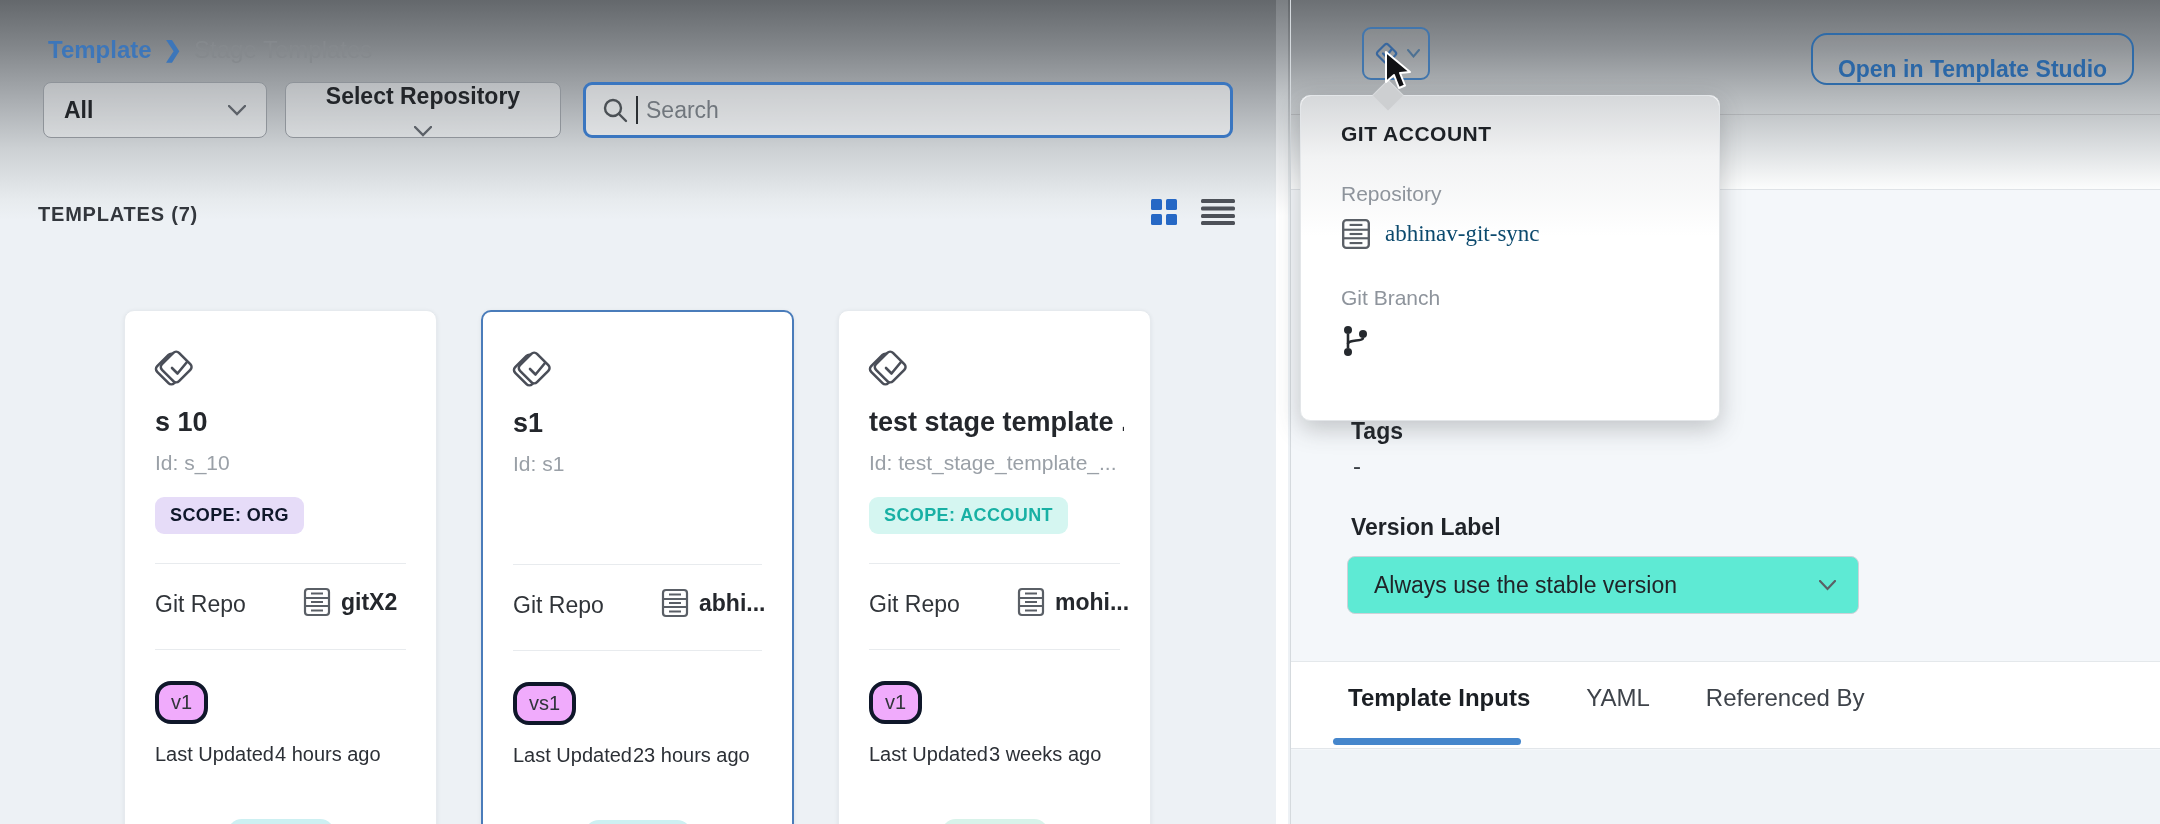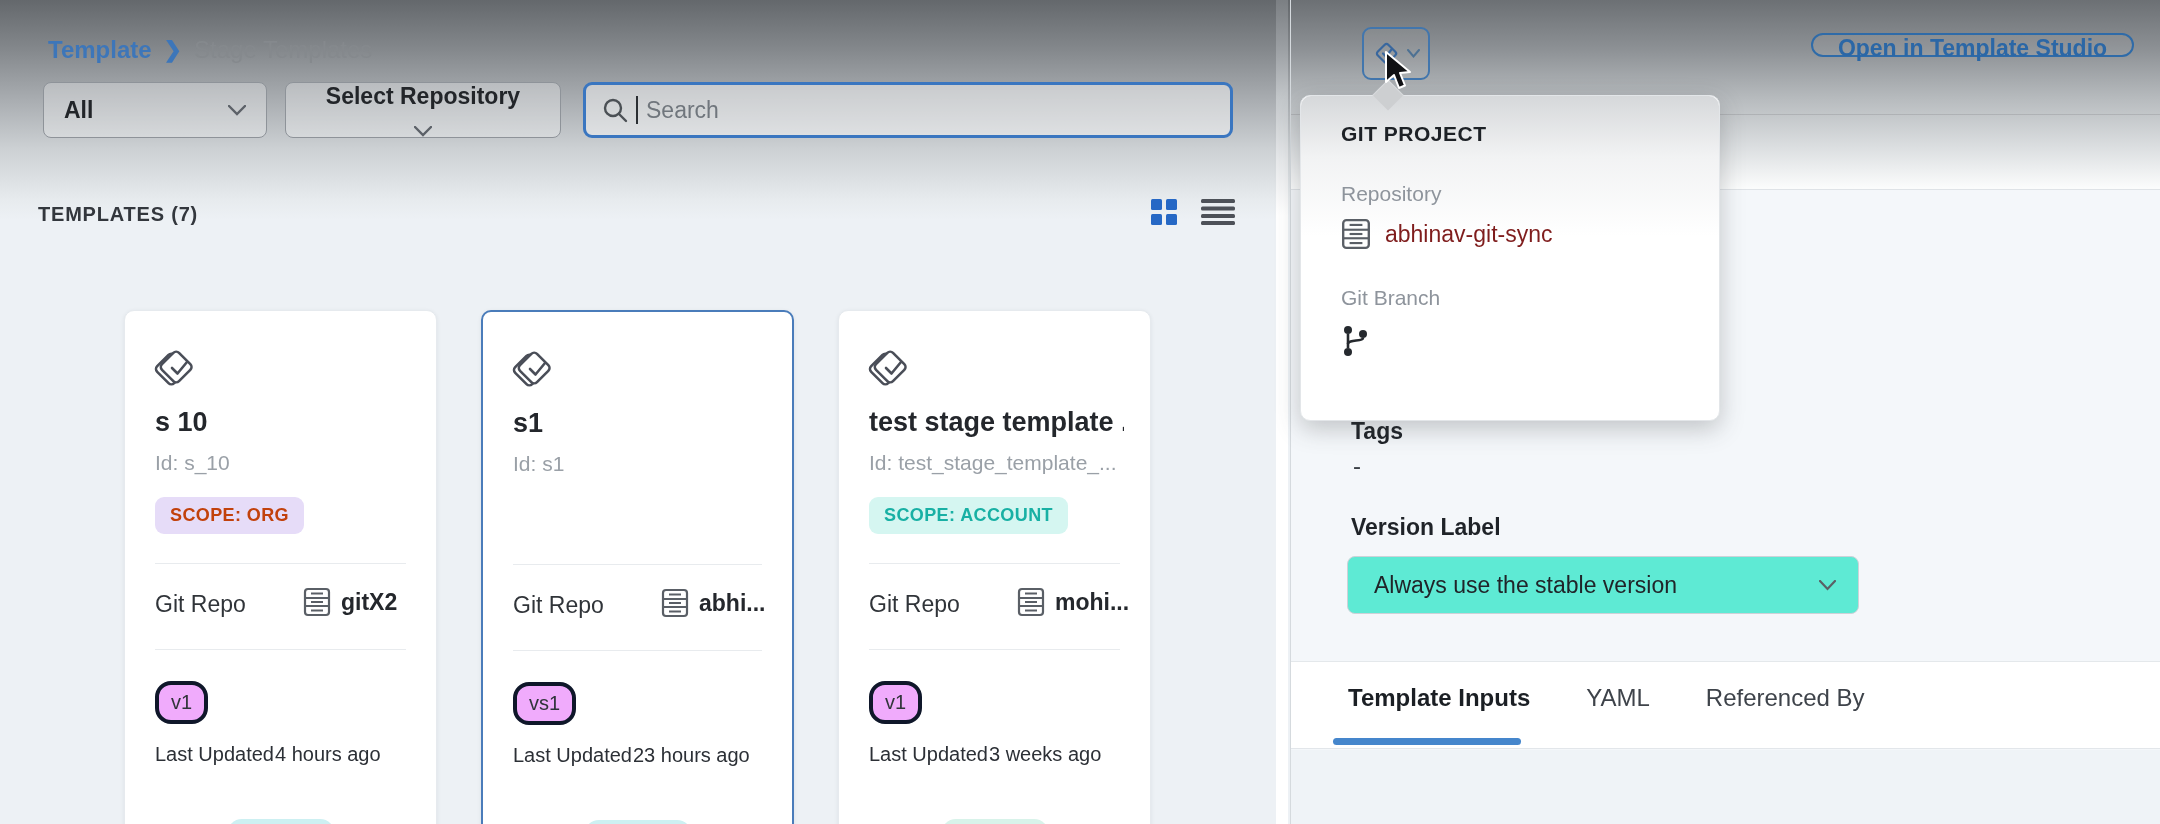--- a/index.html
+++ b/index.html
@@ -74,23 +74,23 @@
     background:linear-gradient(180deg,#6c7074 0px,#8c9094 48px,#b8bcbf 100px,#dcdfe1 148px,#fbfcfc 188px);
     border-bottom:1px solid #dfe3e7;
   }
   .rp-header-line{ position:absolute; left:0; top:114px; width:870px; height:1px; background:rgba(0,0,0,0.10);}
   .git-toggle-btn{
     position:absolute; left:71px; top:27px; width:68px; height:53px;
     border:2px solid #4276ad; border-radius:9px; background:rgba(255,255,255,0.06);
     display:flex; align-items:center; justify-content:center; gap:5px; cursor:pointer;
   }
   .open-studio-btn{
-    position:absolute; left:520px; top:33px; width:323px; height:24px;
+    position:absolute; left:520px; top:33px; width:323px; height:52px;
     border:2px solid #2f6ba8; border-radius:16px; background:rgba(255,255,255,0.05);
-    display:flex; align-items:flex-start; justify-content:center;
+    display:flex; align-items:flex-end; justify-content:center;
     font-size:23px; font-weight:700; color:#2b67a6; cursor:pointer;
   }
   .rp-section-label{ font-size:23px; font-weight:700; color:#1f2328; position:absolute; left:60px;}
   .tags-value{ position:absolute; left:62px; top:452px; font-size:24px; color:#3a3f45;}
   .version-dropdown{
     position:absolute; left:56px; top:556px; width:512px; height:58px;
     background:#5eead4; border:1px solid #cdd2d8; border-radius:8px;
     display:flex; align-items:center; justify-content:space-between;
     padding:0 22px 0 26px; cursor:pointer;
   }
@@ -116,21 +116,21 @@
     pointer-events:none;
   }
   .popup-caret{
     position:absolute; left:76px; top:-12px; width:22px; height:22px;
     background:#cdcfd1; transform:rotate(45deg);
     border-left:1px solid #d8dadc; border-top:1px solid #d8dadc;
   }
   .popup-title{ position:absolute; left:40px; top:26px; font-size:21px; font-weight:700; letter-spacing:0.5px; color:#1d2126;}
   .popup-label{ position:absolute; left:40px; font-size:21px; color:#8e949c;}
   .repo-value-row{ position:absolute; left:40px; top:122px; display:flex; align-items:center; gap:14px;}
-  .repo-value-row .rv-text{ font-size:23px; color:#7f1d1d;}
+  .repo-value-row .rv-text{ font-size:23px; color:#0c4a6e;font-family:Liberation Serif, serif;}
   .branch-row{ position:absolute; left:40px; top:228px; display:flex; align-items:center; gap:16px;}
   .branch-dropdown{
     width:296px; height:54px; background:#ffffff; border:1px solid #cfd4da; border-radius:7px;
     display:flex; align-items:center; justify-content:space-between; padding:0 16px 0 22px; cursor:pointer;
   }
   .branch-dropdown .bd-text{ font-size:22px; color:#24282d;}
   
   .mouse-cursor{ position:absolute; left:1382px; top:50px; z-index:100; pointer-events:none;}
 </style>
 </head>
@@ -189,21 +189,21 @@
     <div class="cards">
 
       <div class="card">
         <svg class="tpl-icon" width="52" height="52" viewBox="0 0 52 52">
           <rect x="12" y="12" width="24" height="24" rx="4" fill="none" stroke="#4a4e58" stroke-width="2.6" transform="rotate(45 24 24) translate(-4,4)"></rect>
           <rect x="12" y="12" width="24" height="24" rx="4" fill="#ffffff" stroke="#4a4e58" stroke-width="2.6" transform="rotate(45 26 22)"></rect>
           <polyline points="19,23 24.5,28.5 34,17" fill="none" stroke="#4a4e58" stroke-width="2.6" stroke-linecap="round" stroke-linejoin="round"></polyline>
         </svg>
         <div class="title">s 10</div>
         <div class="tpl-id">Id: s_10</div>
-        <span class="scope-badge" style="background: rgb(230, 220, 248); color: #c2410c;">SCOPE: ORG</span>
+        <span class="scope-badge" style="background: rgb(230, 220, 248); color: #0f172a;">SCOPE: ORG</span>
         <div class="div1"></div>
         <div class="repo-row">
           <span class="repo-label">Git Repo</span>
           <span class="repo-group">
             <svg width="28" height="30" viewBox="0 0 28 30">
               <rect x="2" y="2" width="24" height="26" rx="3" fill="none" stroke="#5a5f66" stroke-width="2.2"></rect>
               <line x1="2" y1="11" x2="26" y2="11" stroke="#5a5f66" stroke-width="2"></line>
               <line x1="2" y1="19" x2="26" y2="19" stroke="#5a5f66" stroke-width="2"></line>
               <line x1="8" y1="6.5" x2="20" y2="6.5" stroke="#5a5f66" stroke-width="2"></line>
               <line x1="8" y1="15" x2="20" y2="15" stroke="#5a5f66" stroke-width="2"></line>
@@ -327,21 +327,21 @@
         <span class="tab">YAML</span>
         <span class="tab">Referenced By</span>
       </div>
       <div class="tab-underline"></div>
     </div>
     <div class="rp-below"></div>
   </div>
 
   <div class="git-popup">
     <div class="popup-caret"></div>
-    <div class="popup-title">GIT PROJECT</div>
+    <div class="popup-title">GIT ACCOUNT</div>
 
     <div class="popup-label" style="top:86px;">Repository</div>
     <div class="repo-value-row">
       <svg width="30" height="32" viewBox="0 0 28 30">
         <rect x="2" y="2" width="24" height="26" rx="3" fill="none" stroke="#5a5f66" stroke-width="2.2"></rect>
         <line x1="2" y1="11" x2="26" y2="11" stroke="#5a5f66" stroke-width="2"></line>
         <line x1="2" y1="19" x2="26" y2="19" stroke="#5a5f66" stroke-width="2"></line>
         <line x1="8" y1="6.5" x2="20" y2="6.5" stroke="#5a5f66" stroke-width="2"></line>
         <line x1="8" y1="15" x2="20" y2="15" stroke="#5a5f66" stroke-width="2"></line>
         <line x1="8" y1="23.5" x2="20" y2="23.5" stroke="#5a5f66" stroke-width="2"></line>

